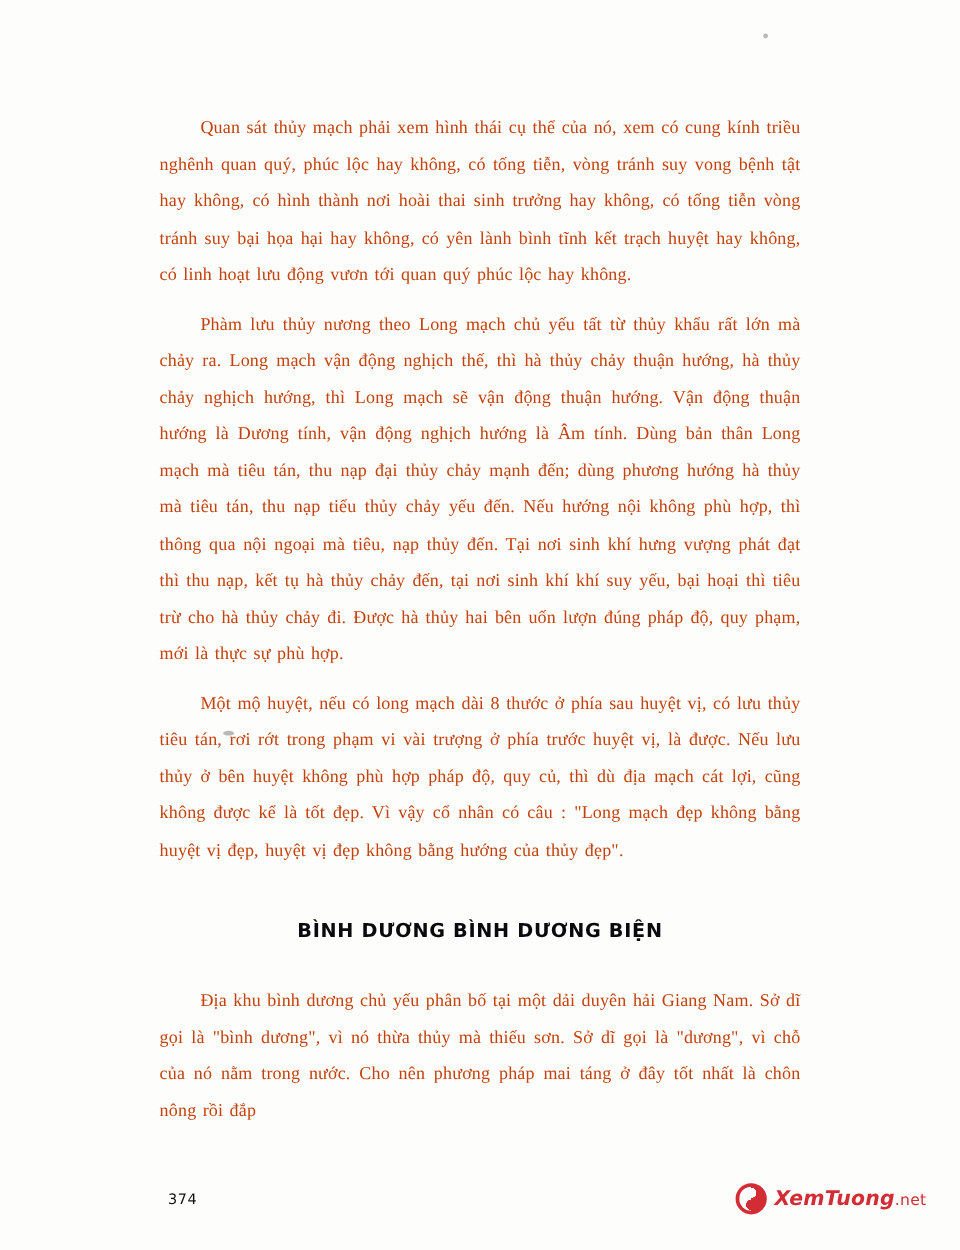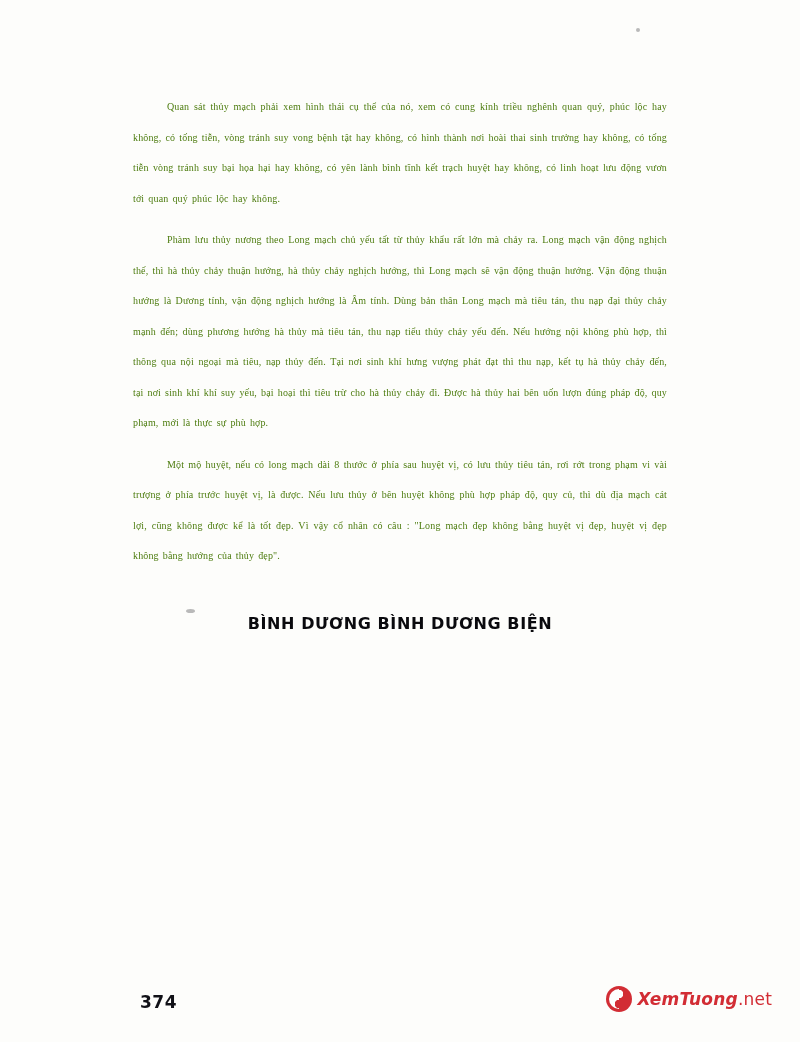--- a/index.html
+++ b/index.html
@@ -23,46 +23,46 @@
     height: 1042px;
     background: #fdfdfb;
   }
   .content {
     position: absolute;
     left: 133px;
     top: 92px;
     width: 534px;
   }
   .para {
-    font-size: 10px;
+    font-size: 15px;
     line-height: 30.5px;
     text-align: justify;
     text-align-last: left;
     margin: 0 0 11px 0;
     letter-spacing: 0.15px;
     text-indent: 34px;
     word-spacing: 1.4px;
-    color: #4d7c0f;
+    color: #c2410c;
   }
   .heading {
     font-family: "DejaVu Sans", sans-serif;
     font-weight: bold;
     font-size: 16px;
     letter-spacing: 0.6px;
     text-align: center;
     margin: 42px 0 34px 0;
     color: #0a0a0e;
   }
   .page-number {
     position: absolute;
     left: 140px;
     top: 992px;
     font-family: "DejaVu Sans", sans-serif;
-    font-size: 17px;
-    font-weight: bold;
+    font-size: 12px;
+    font-weight: normal;
     color: #111117;
     letter-spacing: 0.5px;
   }
   
   .watermark {
     position: absolute;
     right: 28px;
     top: 986px;
     display: flex;
     align-items: center;
@@ -93,21 +93,21 @@
   .wm-text {
     font-family: "DejaVu Sans", sans-serif;
     font-size: 17px;
     font-style: italic;
     font-weight: bold;
     color: #d0222a;
     letter-spacing: 0.2px;
     white-space: nowrap;
   }
   .wm-text .suffix {
-    font-size: 17px;
+    font-size: 13px;
     font-weight: normal;
     font-style: normal;
     color: #d0222a;
   }
   .speck {
     position: absolute;
     background: #b9b9b9;
     border-radius: 50%;
   }
 </style>
@@ -119,20 +119,21 @@
   <div class="speck" style="left:636px; top:28px; width:4px; height:4px;"></div>
   <div class="speck" style="left:186px; top:609px; width:9px; height:4px;"></div>
 
   <div class="content">
     <p class="para">Quan sát thủy mạch phải xem hình thái cụ thể của nó, xem có cung kính triều nghênh quan quý, phúc lộc hay không, có tống tiễn, vòng tránh suy vong bệnh tật hay không, có hình thành nơi hoài thai sinh trưởng hay không, có tống tiễn vòng tránh suy bại họa hại hay không, có yên lành bình tĩnh kết trạch huyệt hay không, có linh hoạt lưu động vươn tới quan quý phúc lộc hay không.</p>
     <p class="para">Phàm lưu thủy nương theo Long mạch chủ yếu tất từ thủy khẩu rất lớn mà chảy ra. Long mạch vận động nghịch thế, thì hà thủy chảy thuận hướng, hà thủy chảy nghịch hướng, thì Long mạch sẽ vận động thuận hướng. Vận động thuận hướng là Dương tính, vận động nghịch hướng là Âm tính. Dùng bản thân Long mạch mà tiêu tán, thu nạp đại thủy chảy mạnh đến; dùng phương hướng hà thủy mà tiêu tán, thu nạp tiểu thủy chảy yếu đến. Nếu hướng nội không phù hợp, thì thông qua nội ngoại mà tiêu, nạp thủy đến. Tại nơi sinh khí hưng vượng phát đạt thì thu nạp, kết tụ hà thủy chảy đến, tại nơi sinh khí khí suy yếu, bại hoại thì tiêu trừ cho hà thủy chảy đi. Được hà thủy hai bên uốn lượn đúng pháp độ, quy phạm, mới là thực sự phù hợp.</p>
     <p class="para">Một mộ huyệt, nếu có long mạch dài 8 thước ở phía sau huyệt vị, có lưu thủy tiêu tán, rơi rớt trong phạm vi vài trượng ở phía trước huyệt vị, là được. Nếu lưu thủy ở bên huyệt không phù hợp pháp độ, quy củ, thì dù địa mạch cát lợi, cũng không được kể là tốt đẹp. Vì vậy cổ nhân có câu : "Long mạch đẹp không bằng huyệt vị đẹp, huyệt vị đẹp không bằng hướng của thủy đẹp".</p>
 
     <h2 class="heading">BÌNH DƯƠNG BÌNH DƯƠNG BIỆN</h2>
 
+    <p class="para">Địa khu bình dương chủ yếu phân bố tại một dải duyên hải Giang Nam. Sở dĩ gọi là "bình dương", vì nó thừa thủy mà thiếu sơn. Sở dĩ gọi là "dương", vì chỗ của nó nằm trong nước. Cho nên phương pháp mai táng ở đây tốt nhất là chôn nông rồi đắp</p>
   </div>
 
   <div class="page-number">374</div>
 
   <div class="watermark">
     <span class="wm-logo"></span>
     <span class="wm-text"><span>XemTuong</span><span class="suffix">.net</span></span>
   </div>
 
 </div>

